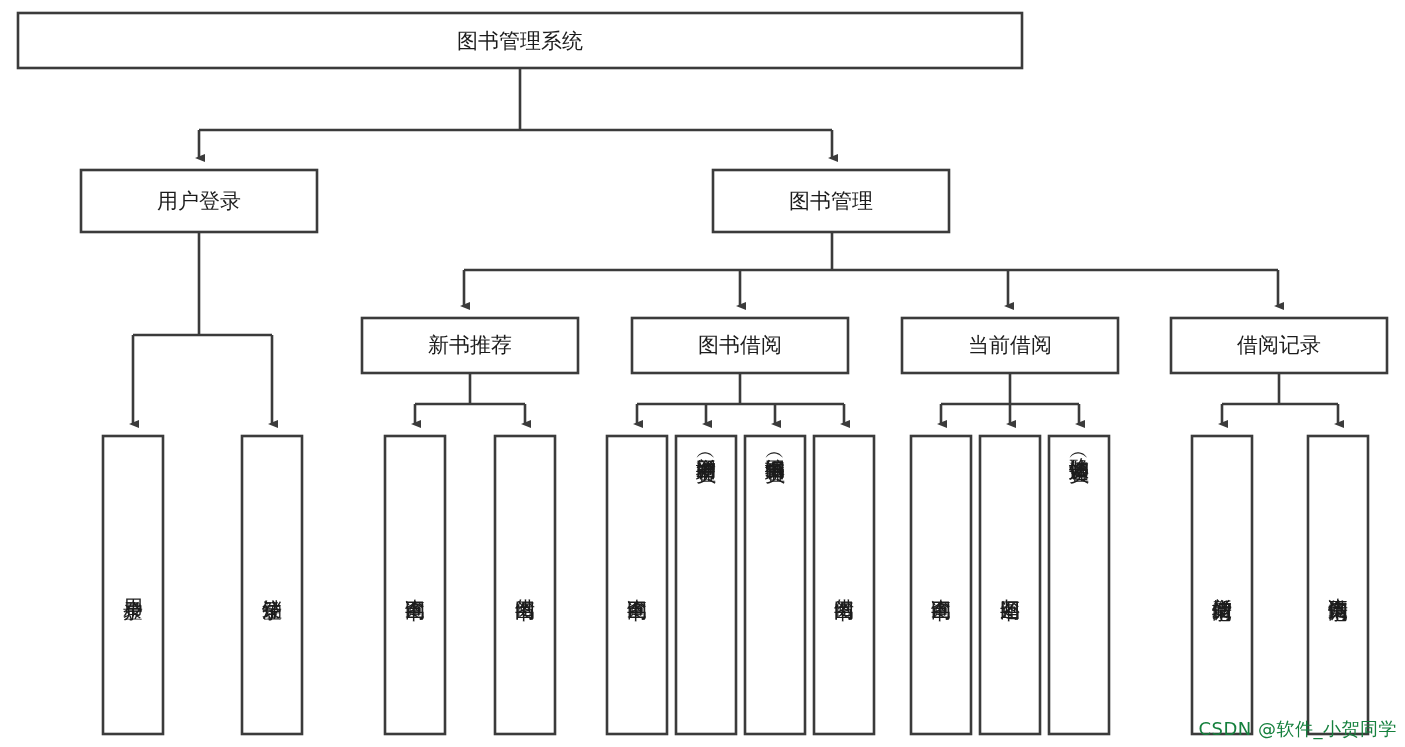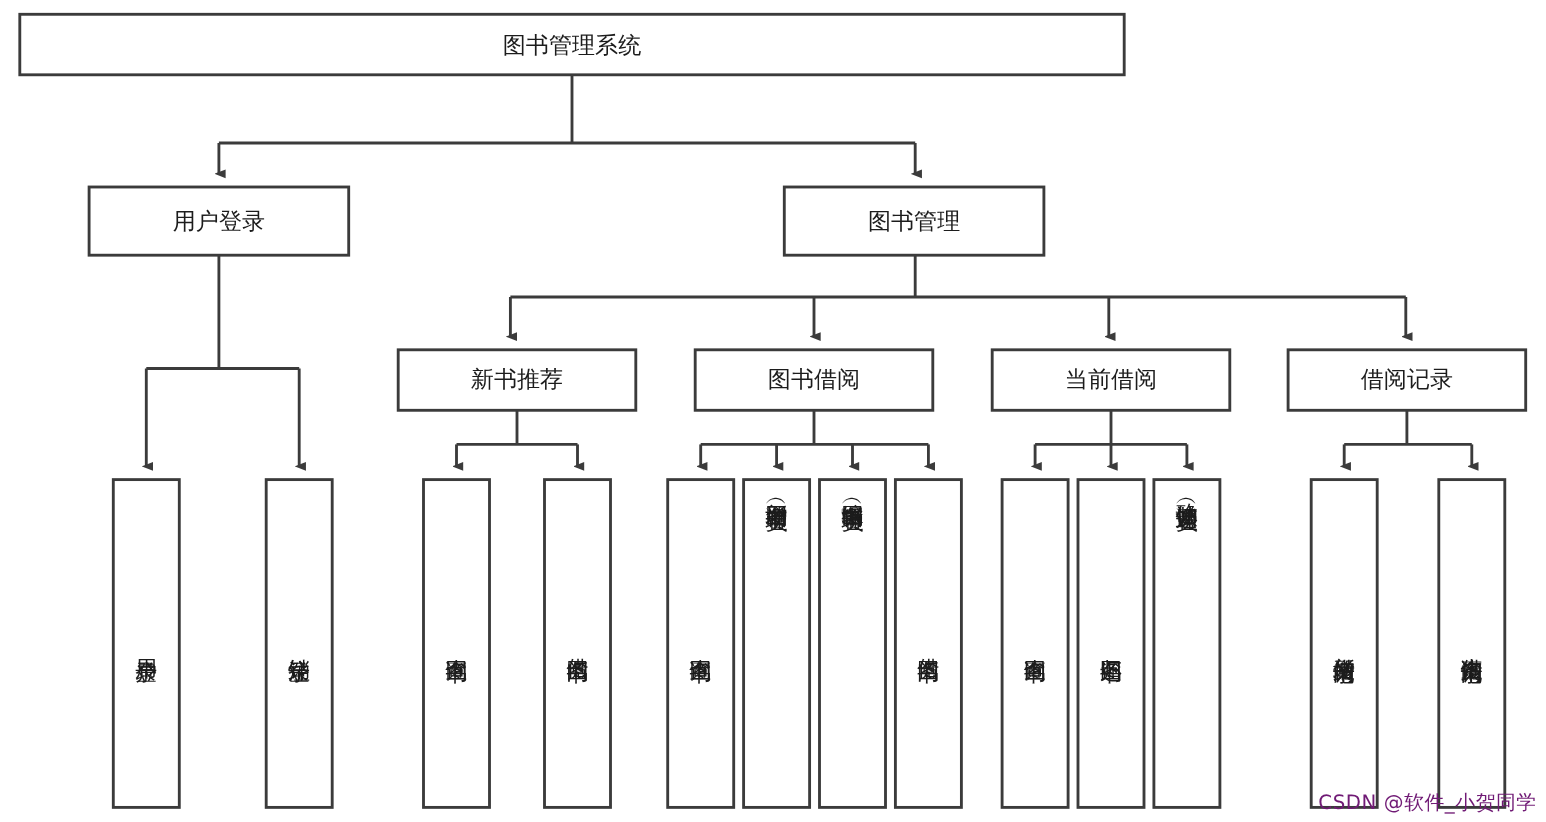--- a/index.html
+++ b/index.html
@@ -70,21 +70,21 @@
   }
   .leaf-wrap.center-v {
     align-items: center;
   }
   #watermark {
     position: absolute;
     right: 8px;
     bottom: 6px;
     font-family: "DejaVu Sans", "Liberation Sans", sans-serif;
     font-size: 18px;
-    color: #701a75;
+    color: #15803d;
     letter-spacing: 0.5px;
     white-space: nowrap;
   }
 </style>
 </head>
 <body>
 
 <div id="diagram-root">
 
   <svg id="tree-svg" viewBox="0 0 1405 747">

